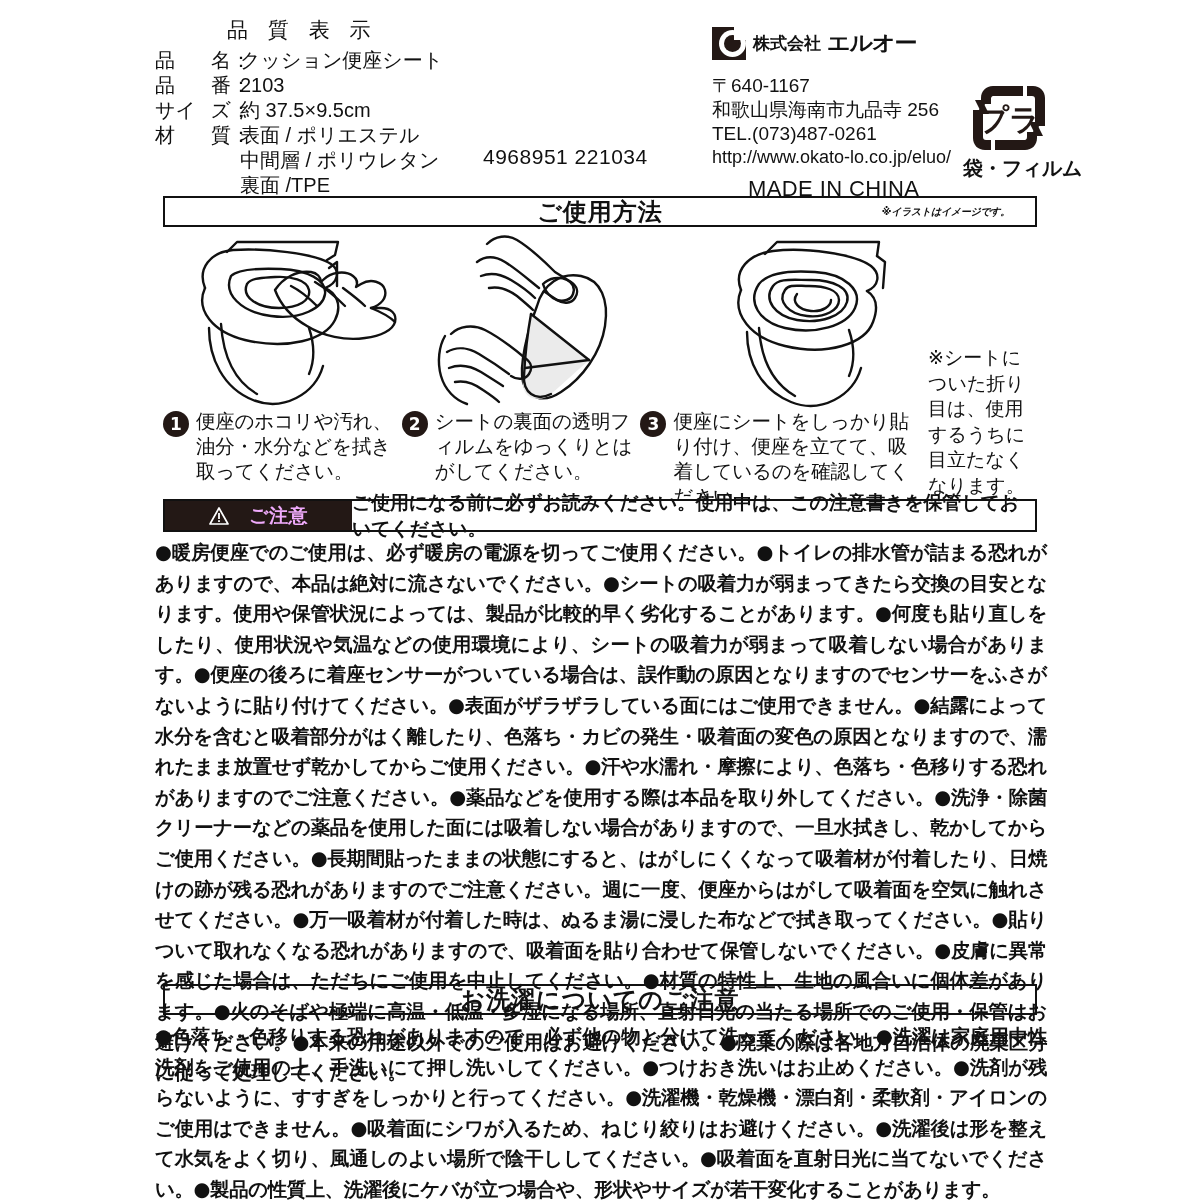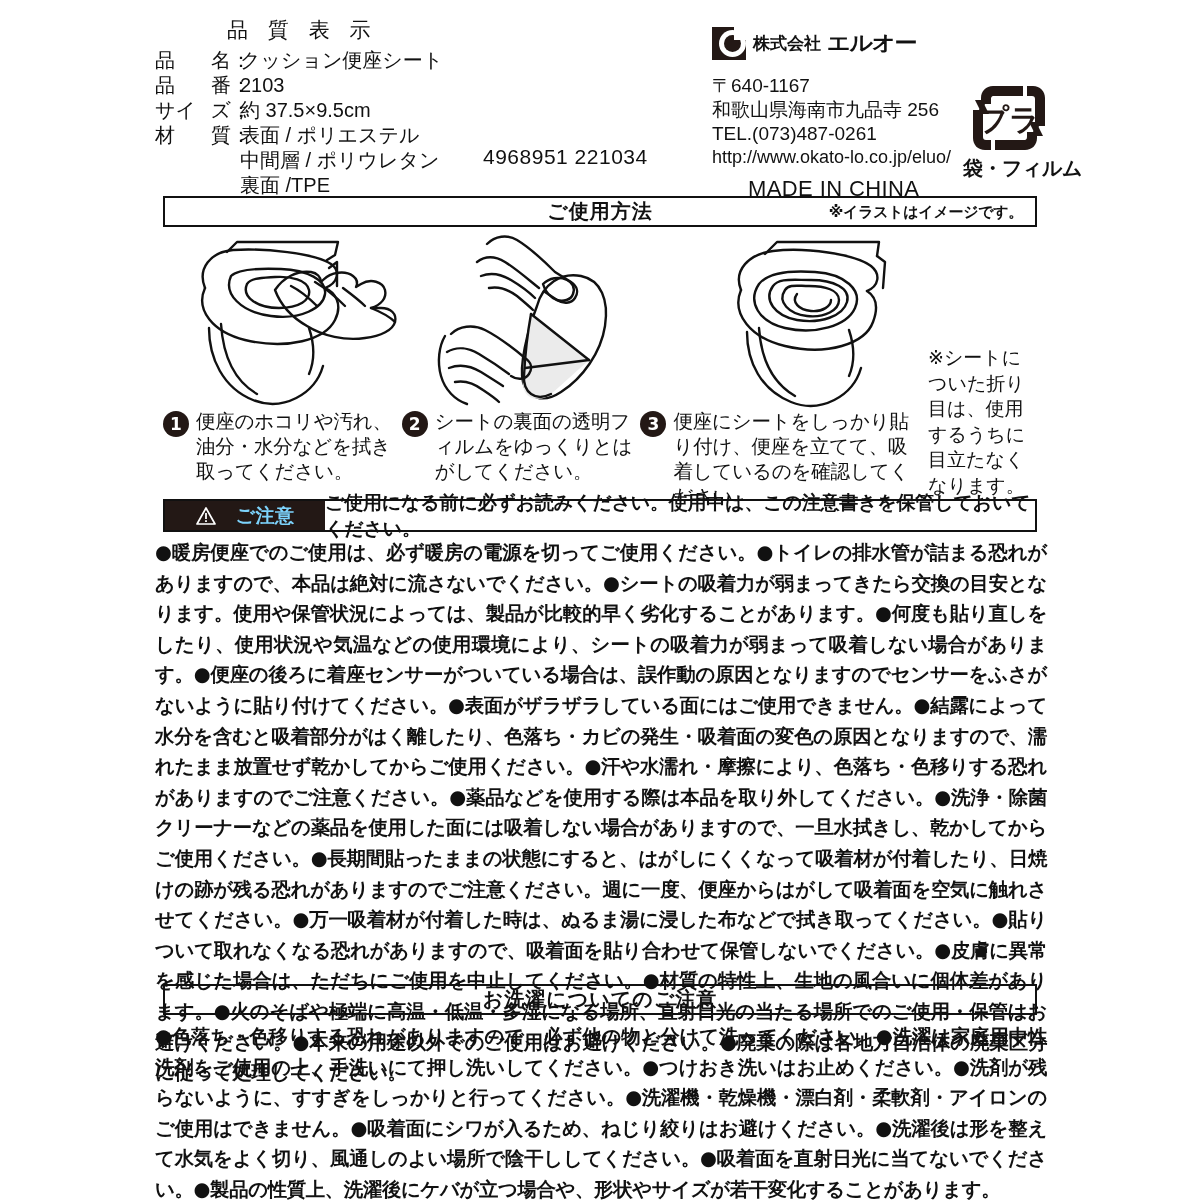--- a/index.html
+++ b/index.html
@@ -169,45 +169,46 @@
   }
   .bar-outline {
     border: 2px solid #111111;
     height: 31px;
     position: relative;
     display: flex;
     align-items: center;
     justify-content: center;
   }
   .bar-outline .bar-title {
-    font-size: 20px;
+    font-size: 24px;
     font-weight: 700;
     letter-spacing: 1px;
   }
   .bar-outline .bar-note {
     position: absolute;
-    right: 12px;
+    right: 25px;
     top: 50%;
     transform: translateY(-50%);
-    font-size: 15px;
+    font-size: 10px;
     font-weight: 700;
     letter-spacing: -0.3px;
+    font-style: italic;
   }
 
   .bar-caution {
     border: 2px solid #111111;
     height: 33px;
     display: flex;
     align-items: stretch;
     background: #ffffff;
   }
   .bar-caution .left {
     background: #231815;
-    color: #7dd3fc;
-    width: 160px;
+    color: #f0abfc;
+    width: 187px;
     display: flex;
     align-items: center;
     justify-content: center;
     gap: 20px;
   }
   .warn-tri { display: block; }
   .bar-caution .caution-word {
     font-size: 19px;
     font-weight: 700;
     letter-spacing: 0.5px;

